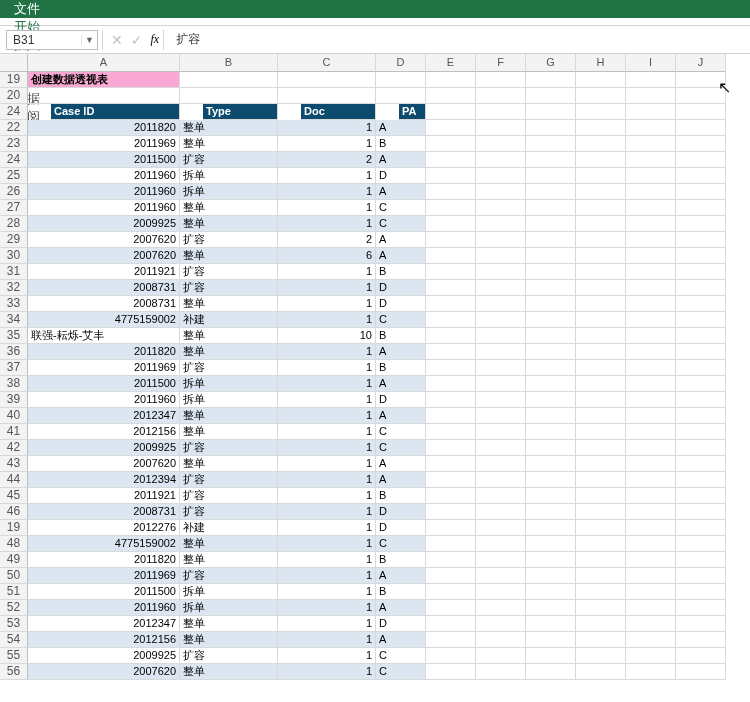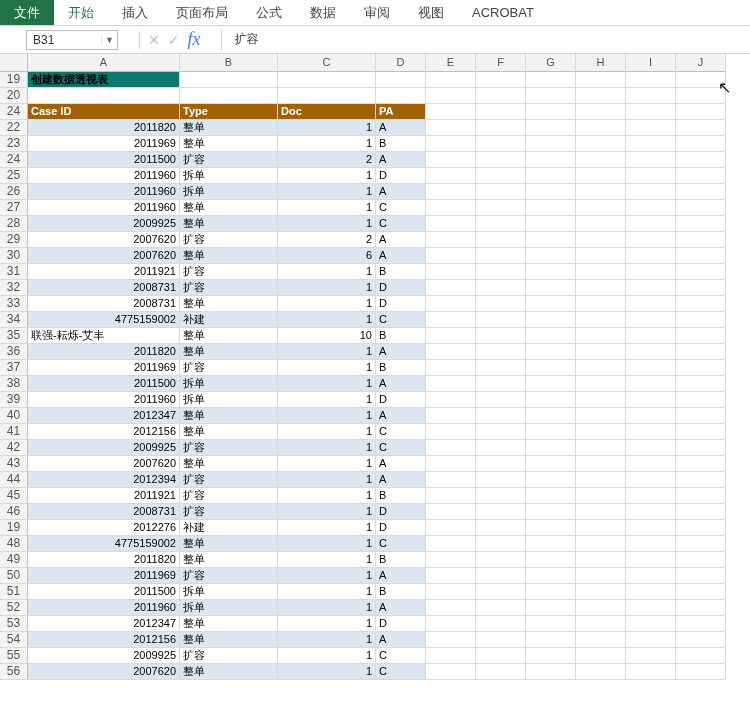--- a/index.html
+++ b/index.html
@@ -1,45 +1,45 @@
 <!DOCTYPE html>
 <html><head>
 <meta charset="utf-8">
 <style>
   * { box-sizing: border-box; margin: 0; padding: 0; }
   body { font-family: "Microsoft YaHei", "Segoe UI", Arial, sans-serif; font-size: 12px; background: #fff; width: 750px; }
 
   
-  .ribbon { display: flex; align-items: stretch; height: 26px; background: #fff; border-bottom: 1px solid #d4d4d4; }
+  .ribbon { display: flex; align-items: stretch; height: 26px; background: #fff; border-bottom: 1px solid #d4d4d4; flex-direction: column; }
   .ribbon .file { background: #217346; color: #fff; padding: 0 14px; display: flex; align-items: center; font-size: 13px; }
   .ribbon .tab { padding: 0 14px; display: flex; align-items: center; color: #444; font-size: 13px; cursor: pointer; }
   .ribbon .tab.active { color: #217346; }
 
   
-  .fbar { display: flex; align-items: center; height: 28px; border-bottom: 1px solid #d4d4d4; padding: 4px 8px 4px 26px; gap: 21px; justify-content: flex-end; }
+  .fbar { display: flex; align-items: center; height: 28px; border-bottom: 1px solid #d4d4d4; padding: 4px 8px 4px 6px; gap: 4px; justify-content: flex-end; }
   .namebox { display: flex; align-items: center; border: 1px solid #bdbdbd; height: 20px; width: 92px; background: #fff; }
   .namebox .val { flex: 1; padding: 0 6px; font-size: 12px; color: #333; }
   .namebox .dd { width: 16px; text-align: center; color: #666; border-left: 1px solid #e0e0e0; font-size: 9px; }
   .fx-group { display: flex; align-items: center; gap: 8px; color: #bfbfbf; }
   .fx-group .sep { width: 1px; height: 18px; background: #d4d4d4; }
-  .fx-group .fx { font-style: italic; font-family: "Times New Roman", serif; color: #3b82f6; font-size: 18px; }
+  .fx-group .fx { font-style: italic; font-family: "Times New Roman", serif; color: #000000; font-size: 12px; }
   .fx-group .x  { font-family: Arial; font-size: 14px; }
   .fx-group .chk{ font-size: 14px; }
   .formula { flex: 1; border-left: 1px solid #d4d4d4; padding-left: 12px; height: 20px; display: flex; align-items: center; color: #333; }
 
   
   .sheet { display: grid; grid-template-columns: 28px 152px 98px 98px 50px repeat(6, 50px); }
   .cell { border-right: 1px solid #d9d9d9; border-bottom: 1px solid #d9d9d9; height: 16px; line-height: 15px; padding: 0 3px; font-size: 11px; overflow: hidden; white-space: nowrap; }
   .colhdr { background: #f3f3f3; color: #555; text-align: center; height: 18px; line-height: 17px; border-right: 1px solid #d9d9d9; border-bottom: 1px solid #bfbfbf; font-size: 11px; }
   .rowhdr { background: #f3f3f3; color: #555; text-align: center; border-right: 1px solid #bfbfbf; border-bottom: 1px solid #d9d9d9; font-size: 12px; height: 16px; line-height: 15px; }
   .corner { background: #f3f3f3; border-right: 1px solid #bfbfbf; border-bottom: 1px solid #bfbfbf; height: 18px; }
   .r  { text-align: right; }
   .l  { text-align: left; }
-  .hdr-title { background: #0f766e; font-weight: bold; color: #000; }
-  .hdr-blue  { background: #a16207; color: #fff; font-weight: bold; }
+  .hdr-title { background: #f9a8d4; font-weight: bold; color: #000; }
+  .hdr-blue  { background: #0c4a6e; color: #fff; font-weight: bold; margin-left: 23px; }
   .band0 { background: #dce6f1; }
   .band1 { background: #ffffff; }
 
   .cursor-icon { position: absolute; font-size: 16px; color: #000; pointer-events: none; }
 </style>
 </head>
 <body>
 
 <div class="ribbon">
   <div class="file">文件</div>

